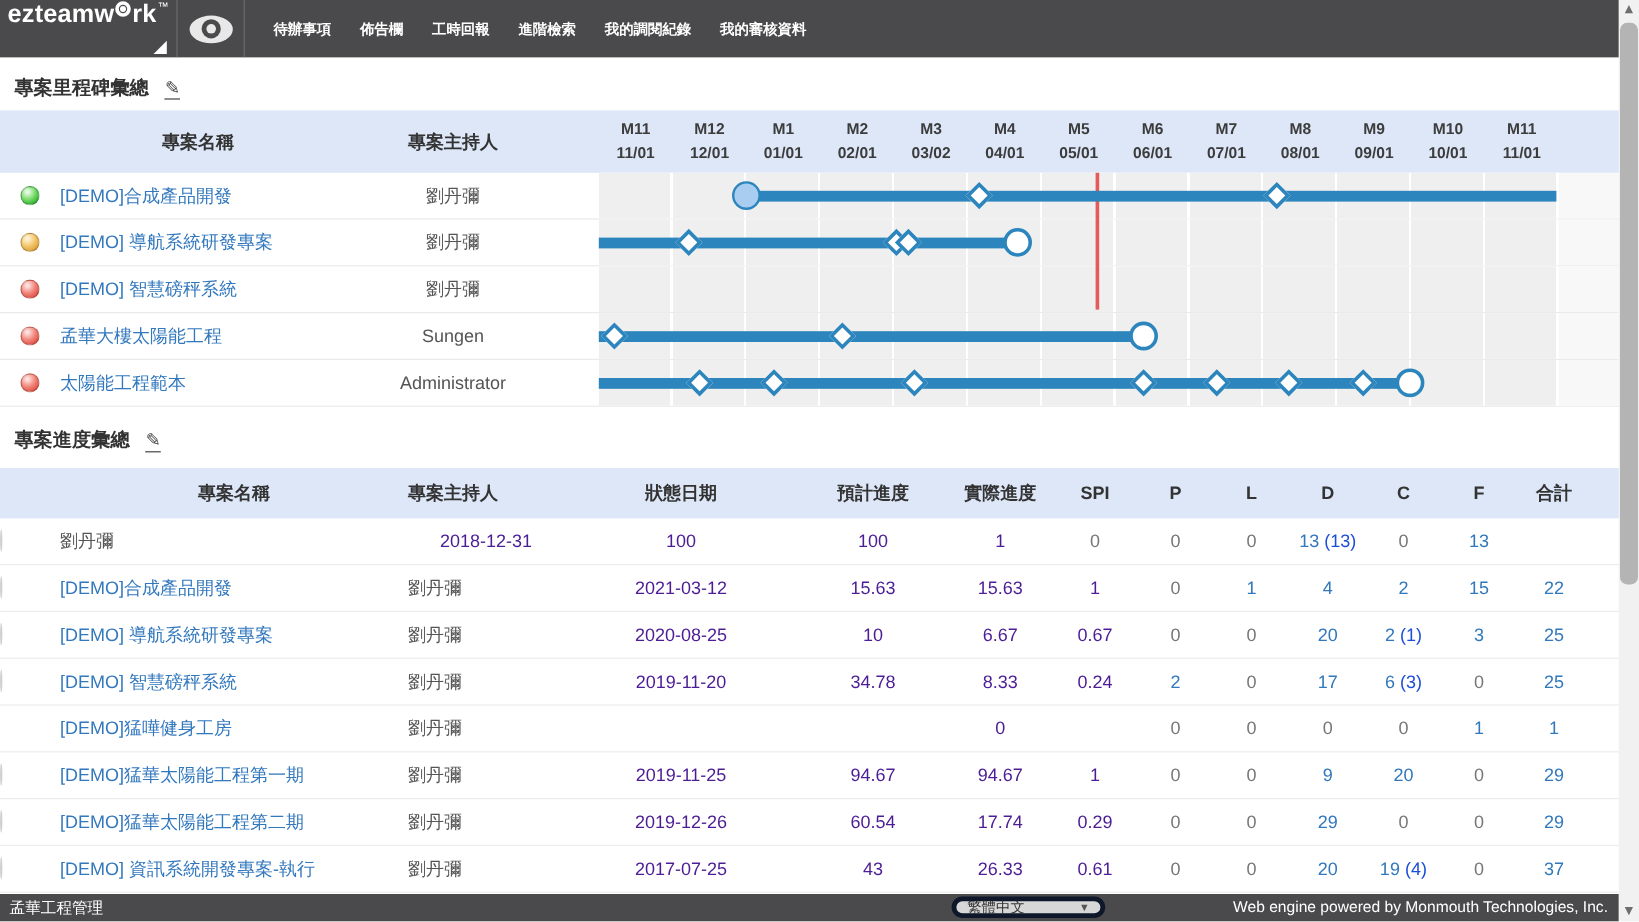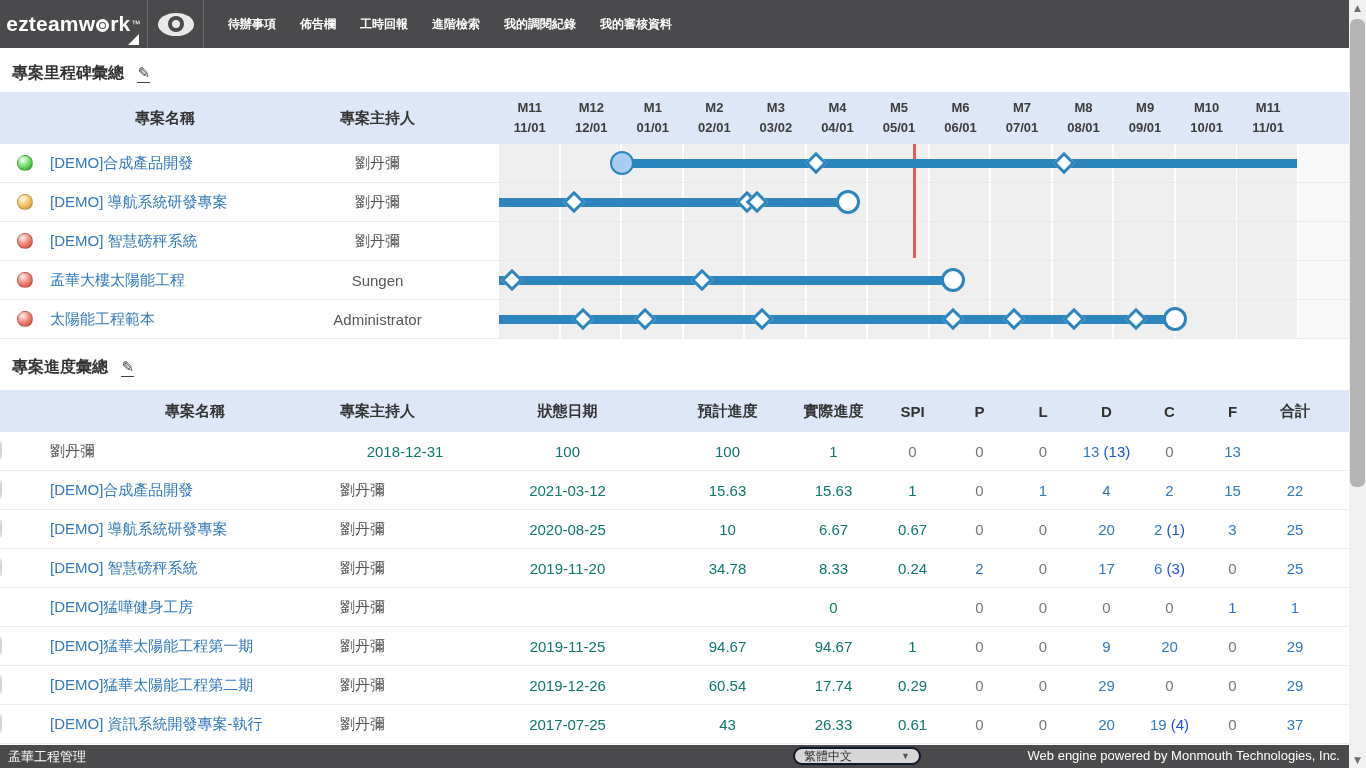--- a/index.html
+++ b/index.html
@@ -3,21 +3,21 @@
 <meta charset="utf-8">
 <style>
   * { box-sizing: border-box; margin:0; padding:0; }
   html,body { width:1366px; height:768px; overflow:hidden; background:#fff;
     font-family:"Liberation Sans","DejaVu Sans",sans-serif; }
   .page { position:relative; width:1366px; height:768px; background:#fff; }
 
   
   .topbar { position:absolute; left:0; top:0; width:1349px; height:48px; background:#4a4a4c;
     display:flex; align-items:center; color:#fff; }
-  .brand { width:147px; height:48px; display:flex; align-items:center; justify-content:center;
+  .brand { width:147px; height:48px; display:flex; justify-content:center;
     font-size:21px; font-weight:700; letter-spacing:.2px; position:relative; }
   .brand .o-ring { display:inline-block; width:13px; height:13px; border:3px solid #fff;
     border-radius:50%; position:relative; margin:0 1px; top:1px; }
   .brand .o-ring::after { content:""; position:absolute; left:50%; top:50%; width:5px; height:5px;
     margin:-2.5px 0 0 -2.5px; background:#fff; border-radius:50%; }
   .brand sup { font-size:9px; font-weight:400; margin-left:1px; }
   .brand-corner { position:absolute; left:128px; bottom:3px; width:0; height:0;
     border-left:11px solid transparent; border-bottom:11px solid #fff; }
   .eyebox { width:57px; height:48px; border-left:1px solid #6a6a6a; border-right:1px solid #6a6a6a;
     display:flex; align-items:center; justify-content:center; }
@@ -88,32 +88,32 @@
   .lead-center { text-align:center; color:#555; font-size:15px; }
   .lead-left { text-align:left; color:#555; font-size:15px; }
 
   
   .t2-grid { display:grid;
     grid-template-columns:50px 290px 130px 195px 125px 87px 71px 63px 64px 63px 63px 63px 62px 23px; }
   .t2-header { position:absolute; left:0; top:342px; width:1349px; height:42px; background:#dde7f8;
     align-items:center; }
   .t2-rows { position:absolute; left:0; top:384px; width:1349px; }
   .t2-row { height:39px; border-bottom:1px solid #ececec; align-items:center; }
-  .cell-c { text-align:center; color:#0f766e; font-size:15px; }
+  .cell-c { text-align:center; color:#4c1d95; font-size:15px; }
   .cell-name { max-width:276px; }
   .stat { text-align:center; font-size:15px; color:#777; }
   .stat .lnk { color:#3278bd; cursor:pointer; }
   .stat .paren { color:#1d4ed8; }
 
   
   .footer { position:absolute; left:0; top:745px; width:1349px; height:23px; background:#4a4a4c;
     color:#fff; font-size:13px; }
   .footer-left { position:absolute; left:8px; top:3px; }
   .lang-select { position:absolute; left:793px; top:2px; width:128px; height:18px; background:#d7d7d7;
-    border:2px solid #0f172a; border-radius:9px; color:#333; font-size:12px; display:flex;
+    border:4px solid #0f172a; border-radius:9px; color:#333; font-size:12px; display:flex;
     align-items:center; justify-content:space-between; padding:0 9px; cursor:pointer; }
   .lang-select .car { font-size:9px; color:#555; }
   .footer-right { position:absolute; right:9px; top:3px; }
 
   
   .scrollcol { position:absolute; right:0; top:0; width:17px; height:768px; background:#f1f1f1; }
   .scroll-up,.scroll-down { position:absolute; left:0; width:17px; height:16px; color:#6e6e6e;
     font-size:9px; text-align:center; line-height:16px; cursor:pointer; font-family:"DejaVu Sans",sans-serif; }
   .scroll-up { top:0; } .scroll-down { bottom:0; }
   .scroll-thumb { position:absolute; left:1px; top:19px; width:15px; height:468px; background:#b4b4b4;

